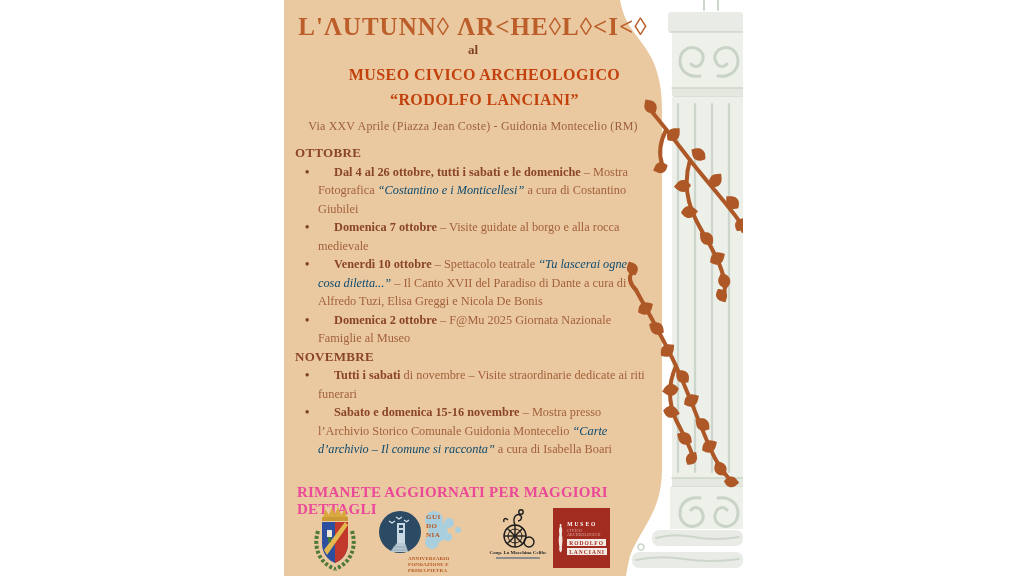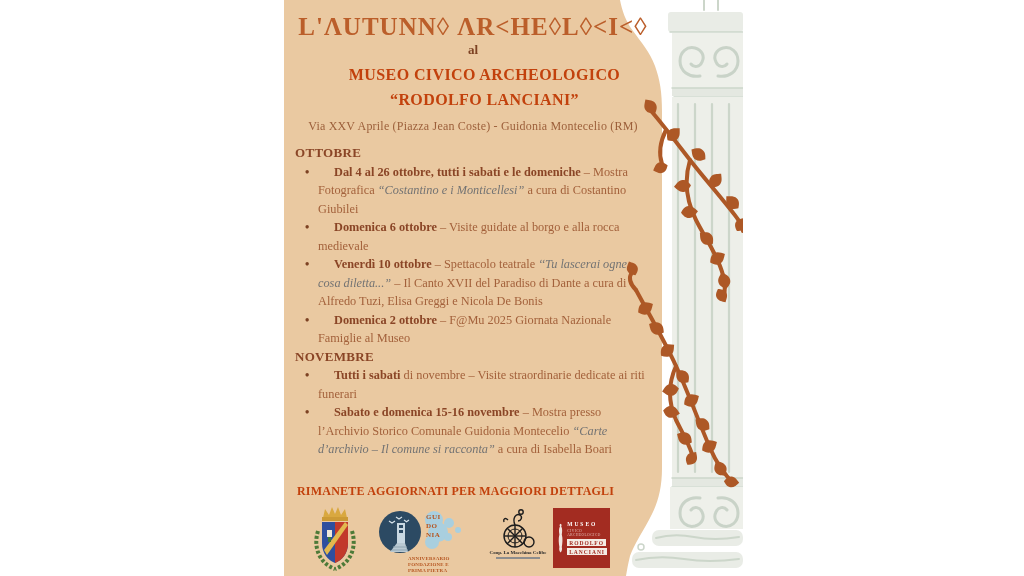--- a/index.html
+++ b/index.html
@@ -15,24 +15,24 @@
   .address{font-size:12px;color:#9c5f3a;margin-top:6px;letter-spacing:.2px;}
 
   .schedule{position:absolute;left:11px;top:144px;width:356px;color:#a3613b;
             font-size:12.3px;line-height:18.5px;}
   .sec-header{font-size:13px;font-weight:700;color:#8a4526;letter-spacing:.3px;}
   ul.events{margin:0 0 0 0;padding:0 0 0 23px;list-style:none;}
   ul.events li{position:relative;margin:0;padding:0;}
   ul.events li::before{content:"•";position:absolute;left:-13px;top:0;color:#7d4223;font-weight:700;}
   .seg-b{font-weight:700;color:#8a4526;padding-left:16px;}
   .seg-n{color:#a3613b;}
-  .seg-i{color:#737373;font-style:italic;}
+  .seg-i{color:#0c4a6e;font-style:italic;}
 
   .footer-note{position:absolute;left:13px;top:484px;width:360px;
-               font-size:12px;font-weight:700;letter-spacing:.2px;color:#c2410c;}
+               font-size:15px;font-weight:700;letter-spacing:.2px;color:#ec4899;}
 
   .logo{position:absolute;}
   .logo svg{display:block;}
   .anniv-caption{font-size:5px;line-height:6px;font-weight:700;color:#b5541f;letter-spacing:.2px;}
   .mc-caption{font-size:5px;line-height:6px;color:#2a2a2a;text-align:center;font-weight:700;}
   .mc-sub{width:44px;height:2px;background:#8d8d8d;margin:1px auto 0;}
   .museo-box{width:57px;height:60px;background:#a32c21;display:flex;padding:5px 3px 5px 4px;box-sizing:border-box;}
   .museo-text{margin-left:3px;display:flex;flex-direction:column;justify-content:center;gap:2px;}
   .museo-l1{color:#ffffff;font-size:5.5px;font-weight:700;letter-spacing:2px;}
   .museo-l2{color:#e6c2bc;font-size:3.5px;letter-spacing:.5px;}
@@ -131,21 +131,21 @@
         <div>MUSEO CIVICO ARCHEOLOGICO</div>
         <div>“RODOLFO LANCIANI”</div>
       </div>
       <div class="address">Via XXV Aprile (Piazza Jean Coste) - Guidonia Montecelio (RM)</div>
     </div>
 
     <div class="schedule" id="schedule">
         <div class="sec-header">OTTOBRE</div>
         <ul class="events">
           <li><span class="seg-b">Dal 4 al 26 ottobre, tutti i sabati e le domeniche</span><span class="seg-n"> – Mostra Fotografica </span><span class="seg-i">“Costantino e i Monticellesi”</span><span class="seg-n"> a cura di Costantino Giubilei</span></li>
-          <li><span class="seg-b">Domenica 6 ottobre</span><span class="seg-n"> – Visite guidate al borgo e alla rocca medievale</span></li>
+          <li><span class="seg-b">Domenica 7 ottobre</span><span class="seg-n"> – Visite guidate al borgo e alla rocca medievale</span></li>
           <li><span class="seg-b">Venerdì 10 ottobre</span><span class="seg-n"> – Spettacolo teatrale </span><span class="seg-i">‘‘Tu lascerai ogne cosa diletta...”</span><span class="seg-n"> – Il Canto XVII del Paradiso di Dante a cura di Alfredo Tuzi, Elisa Greggi e Nicola De Bonis</span></li>
           <li><span class="seg-b">Domenica 2 ottobre</span><span class="seg-n"> – F@Mu 2025 Giornata Nazionale Famiglie al Museo</span></li>
         </ul>
         <div class="sec-header">NOVEMBRE</div>
         <ul class="events">
           <li><span class="seg-b">Tutti i sabati</span><span class="seg-n"> di novembre – Visite straordinarie dedicate ai riti funerari</span></li>
           <li><span class="seg-b">Sabato e domenica 15-16 novembre</span><span class="seg-n"> – Mostra presso l’Archivio Storico Comunale Guidonia Montecelio </span><span class="seg-i">“Carte d’archivio – Il comune si racconta”</span><span class="seg-n"> a cura di Isabella Boari</span></li>
         </ul>
       </div>
 

